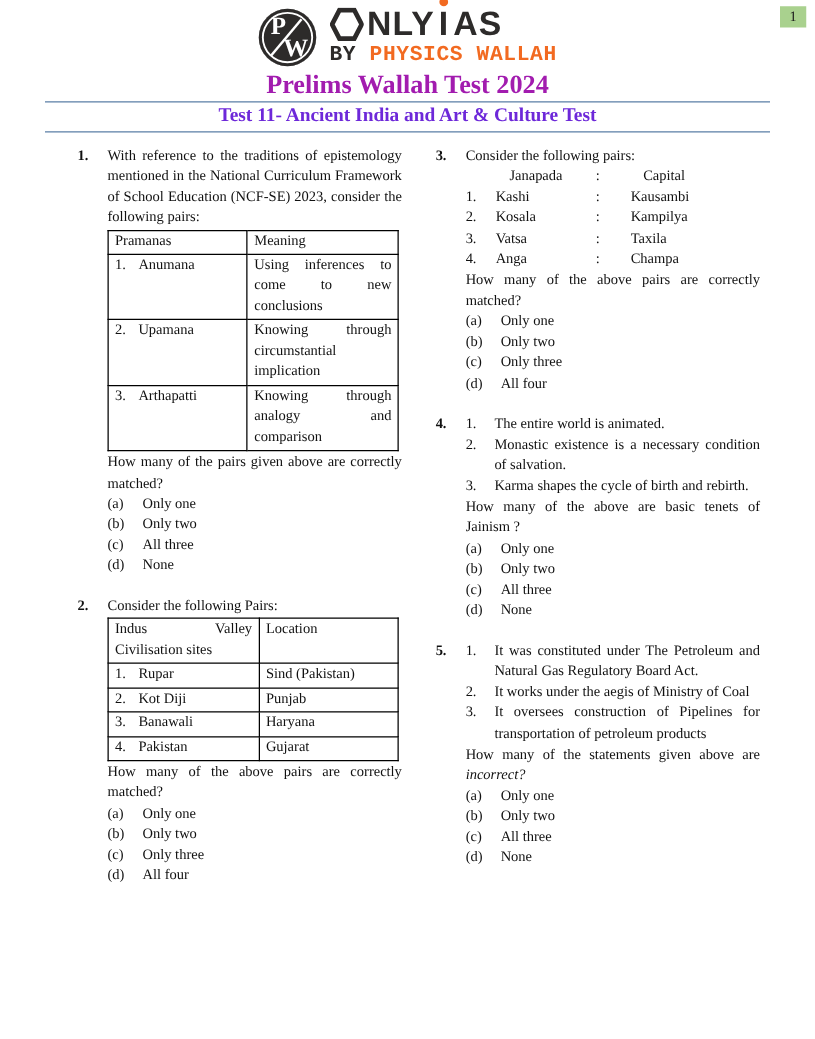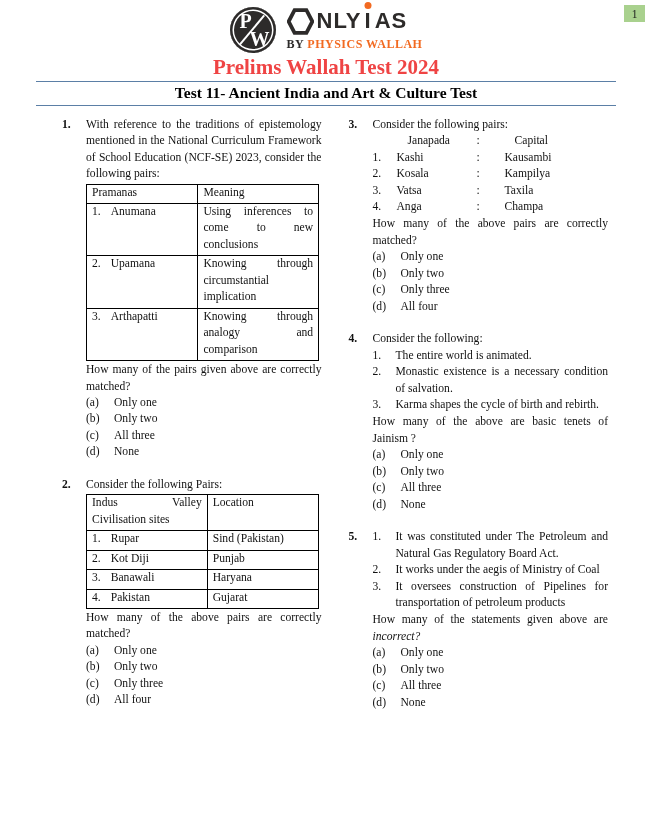--- a/index.html
+++ b/index.html
@@ -17,30 +17,30 @@
   }
   .logo-row { display:flex; justify-content:center; align-items:center; gap:11px; padding-top:5px; height:54px; }
   .pw-circle {
     width:46px; height:46px; border-radius:50%; background:#2d2b2a; position:relative; flex:none;
     box-shadow: inset 0 0 0 2.5px #2d2b2a, inset 0 0 0 4px #ffffff;
   }
   .pw-circle .pw-p { position:absolute; left:10px; top:3px; color:#fff; font-size:20px; font-weight:bold; }
   .pw-circle .pw-w { position:absolute; right:6px; bottom:2px; color:#fff; font-size:20px; font-weight:bold; }
   .pw-slash { position:absolute; left:21px; top:4px; width:2px; height:38px; background:#fff; transform:rotate(40deg); }
   .brand-block { display:flex; flex-direction:column; align-items:flex-start; }
-  .brand-line { display:flex; align-items:center; gap:3px; font-family:"Liberation Sans", sans-serif; font-weight:800; font-size:22px; color:#2d2b2a; letter-spacing:1px; line-height:1; }
+  .brand-line { display:flex; align-items:center; gap:3px; font-family:"Liberation Sans", sans-serif; font-weight:800; font-size:27px; color:#2d2b2a; letter-spacing:1px; line-height:1; }
   .hex-o { display:block; }
   .brand-i-wrap { position:relative; display:inline-block; }
   .i-dot { position:absolute; left:50%; top:-8px; transform:translateX(-50%); width:7px; height:7px; border-radius:50%; background:#f26a21; }
-  .byline { font-family:Liberation Serif, serif; font-weight:700; font-size:12px; letter-spacing:0.5px; margin-top:2px; }
+  .byline { font-family:Liberation Mono, monospace; font-weight:700; font-size:17px; letter-spacing:0.5px; margin-top:2px; }
   .byline .by { color:#2d2b2a; }
   .byline .by-brand { color:#f26a21; }
-  .doc-title { text-align:center; font-size:21px; font-weight:bold; color:#ef4444; margin-top:1px; line-height:1.15; }
+  .doc-title { text-align:center; font-size:21px; font-weight:bold; color:#a21caf; margin-top:1px; line-height:1.15; }
   .rule { border:none; border-top:1.6px solid #5b7fa6; margin:2px 36px 0 36px; }
-  .doc-subtitle { text-align:center; font-size:15.5px; font-weight:bold; color:#000000; margin-top:2px; line-height:1.2; }
+  .doc-subtitle { text-align:center; font-size:15.5px; font-weight:bold; color:#6d28d9; margin-top:2px; line-height:1.2; }
 
   
   .columns { display:flex; gap:27px; padding:11px 44px 0 62px; }
   .col { flex:1; font-size:11.6px; line-height:1.42; }
 
   .q { display:flex; margin-bottom:16px; }
   .q-num { width:24px; flex:none; font-weight:bold; }
   .q-body { flex:1; min-width:0; }
   .stem { text-align:justify; }
 
@@ -287,21 +287,20 @@
           <div class="opt">
               <span class="opt-label">(d)</span>
               <span>All four</span>
             </div>
         </div>
       </div>
 
       <div class="q">
         <div class="q-num">4.</div>
         <div class="q-body">
-          <div class="stem">Consider the following:</div>
           <div class="stmt">
               <span class="stmt-num">1.</span>
               <span class="stmt-text">The entire world is animated.</span>
             </div>
           <div class="stmt">
               <span class="stmt-num">2.</span>
               <span class="stmt-text">Monastic existence is a necessary condition of salvation.</span>
             </div>
           <div class="stmt">
               <span class="stmt-num">3.</span>

